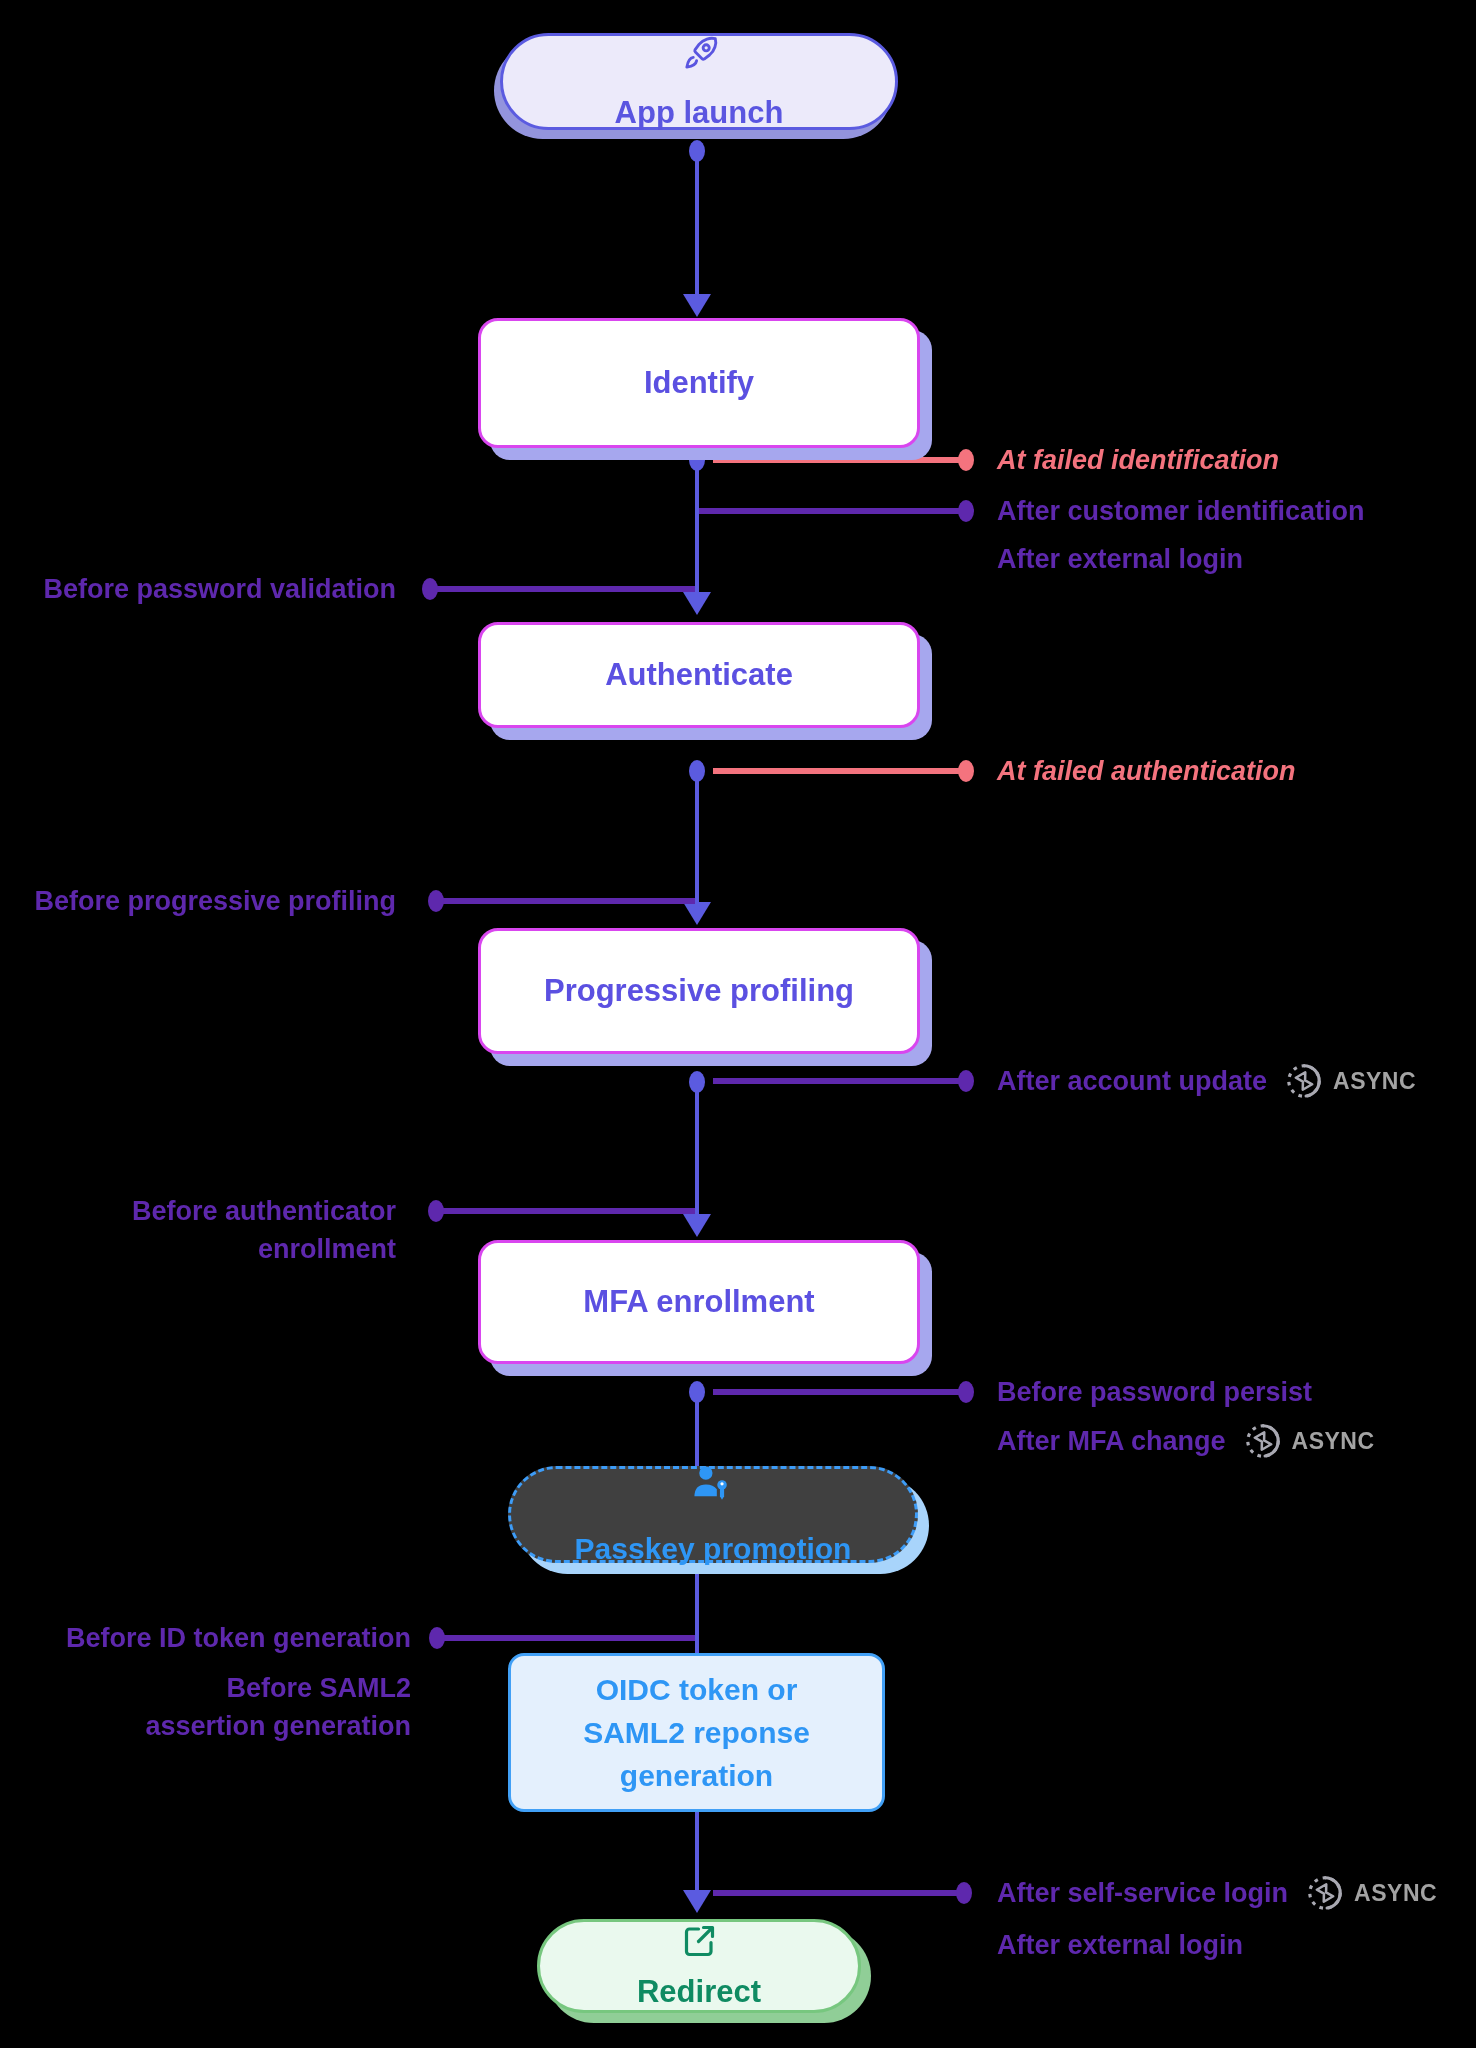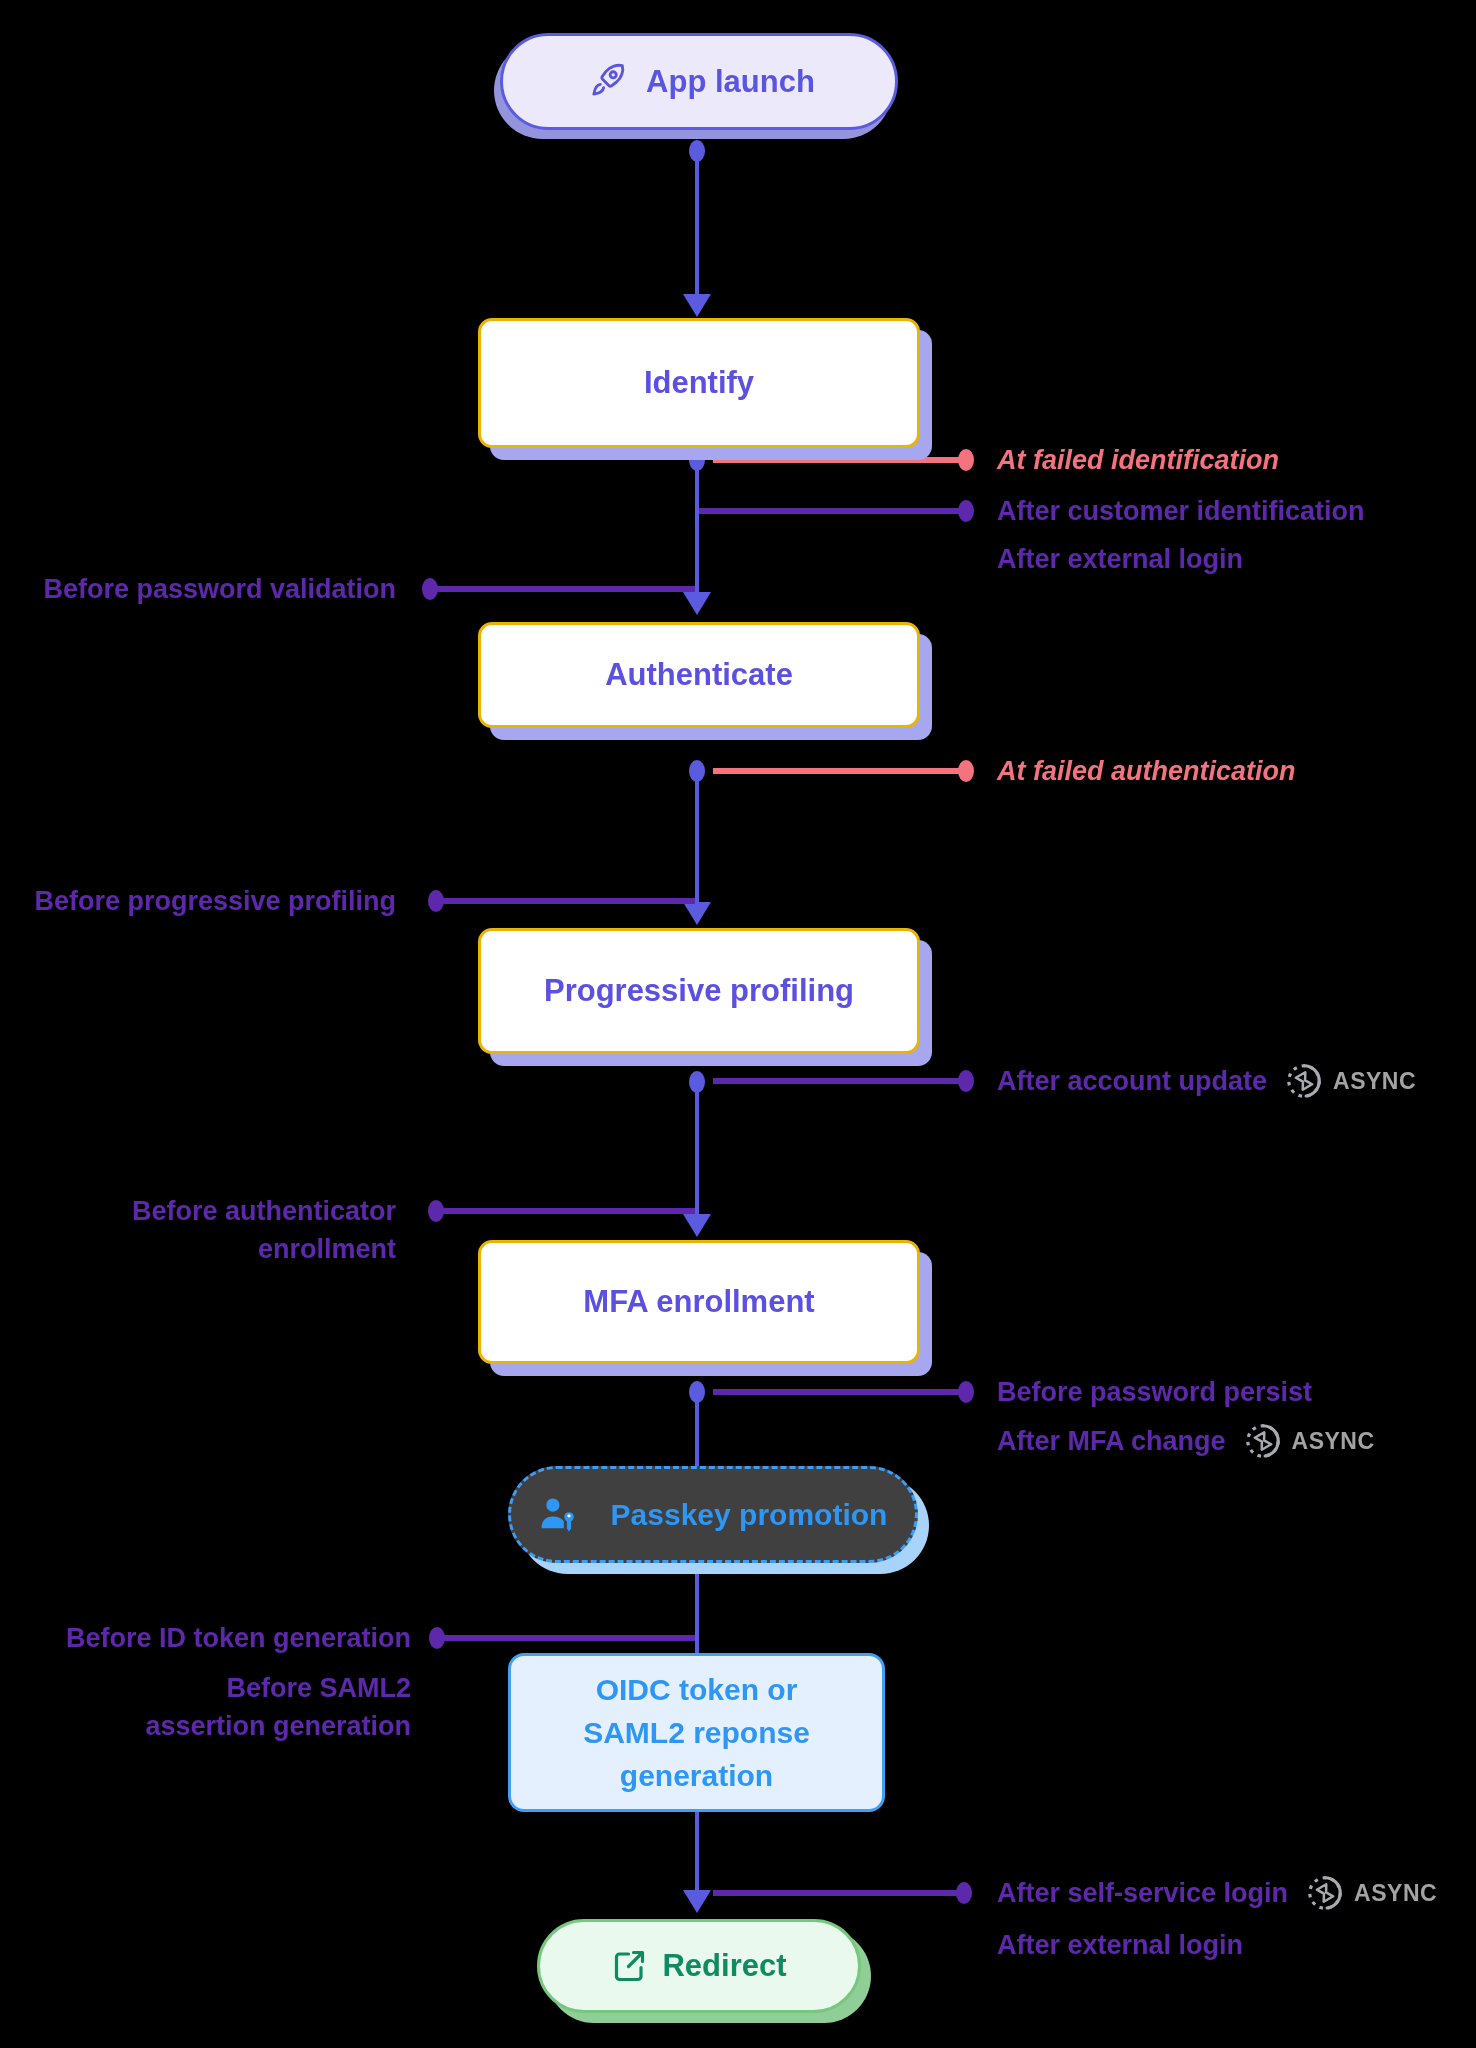--- a/index.html
+++ b/index.html
@@ -2,23 +2,23 @@
 <html><head>
 <meta charset="utf-8">
 <title>Login flow diagram</title>
 <style>
   html,body{margin:0;padding:0;background:#000;}
   .stage{
     position:relative;width:1476px;height:2048px;background:#000;overflow:hidden;
     font-family:"Liberation Sans", sans-serif;
   }
   .wires{position:absolute;left:0;top:0;z-index:1;}
-  .node{position:absolute;z-index:2;display:flex;align-items:center;justify-content:center;box-sizing:border-box;}
+  .node{position:absolute;z-index:2;display:flex;align-items:center;justify-content:center;box-sizing:border-box;flex-direction:column;}
   .box{
-    background:#ffffff;border:3px solid #eab308;border-radius:14px;
+    background:#ffffff;border:3px solid #d946ef;border-radius:20px;
     box-shadow:12px 12px 0 0 #a6a7ee;
   }
   .box-label{color:#5b50e1;font-weight:bold;font-size:31px;text-align:center;}
   .pill-start{
     background:#eceafa;border:3px solid #5b5be0;border-radius:52px;
     box-shadow:-6px 9px 0 0 #9394dd;gap:17px;
   }
   .pill-start .box-label{color:#5a55e0;}
   .pill-passkey{
     background:#404040;border:3px dashed #3d9cf7;border-radius:50px;

